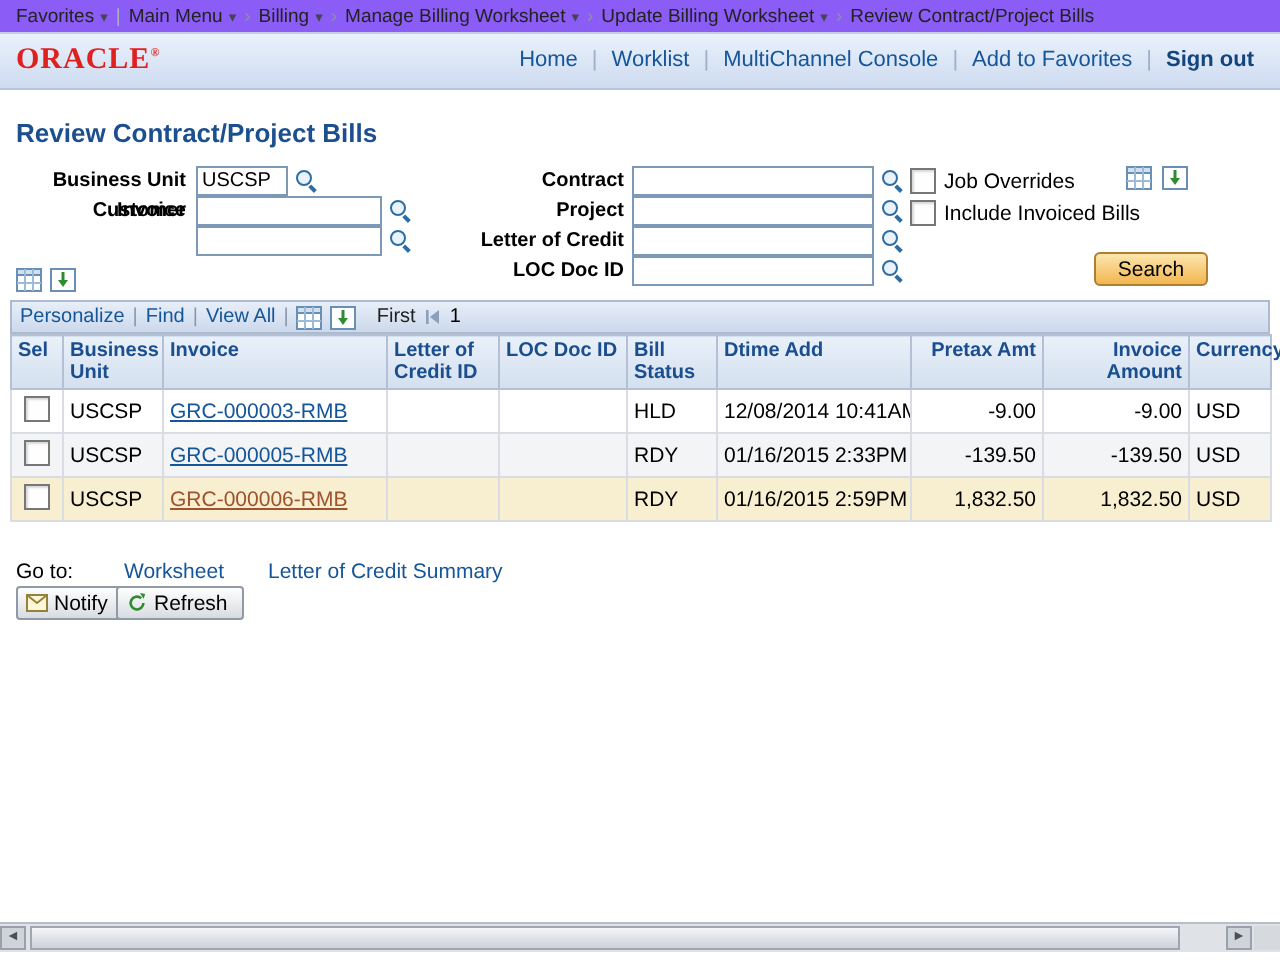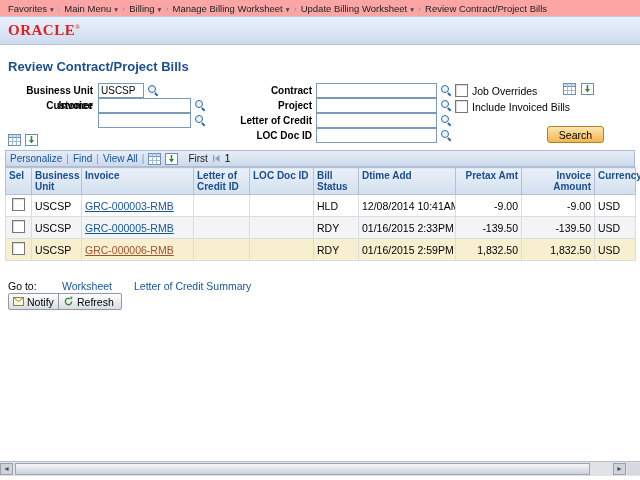--- a/index.html
+++ b/index.html
@@ -1,21 +1,21 @@
 <!DOCTYPE html>
 <html><head>
 <meta charset="utf-8">
 <style>
   html,body{margin:0;padding:0;background:#fff;}
   .screen{position:relative;width:640px;height:480px;overflow:hidden;background:#fff;
           font-family:"Liberation Sans",sans-serif;font-size:10.5px;color:#000;}
   a{color:#15559a;cursor:pointer;text-decoration:none;}
 
   
-  .crumbbar{position:absolute;top:0;left:0;width:640px;height:17px;background:#fca5a5;
+  .crumbbar{position:absolute;top:0;left:0;width:640px;height:17px;background:#8b5cf6;
             border-bottom:1px solid #c3cde0;line-height:17px;font-size:9.5px;color:#333;
             padding-left:8px;box-sizing:border-box;white-space:nowrap;overflow:hidden;}
   .crumb{cursor:pointer;color:#222;}
   .caret{display:inline-block;margin-left:3px;color:#445;font-size:7.5px;}
   .caret::after{content:"▾";}
   .crumb-sep{color:#8a93a6;margin:0 4px;font-size:9.5px;}
   .crumb-sep::before{content:"›";}
   .crumb-sep.bar::before{content:"|";color:#aab3c4;}
 
   
@@ -100,20 +100,23 @@
 <body>
 
 <div class="screen">
 
   <div class="crumbbar">
     <span class="crumb"><span>Favorites</span><span class="caret"></span></span><span class="crumb-sep bar"></span><span class="crumb"><span>Main Menu</span><span class="caret"></span></span><span class="crumb-sep"></span><span class="crumb"><span>Billing</span><span class="caret"></span></span><span class="crumb-sep"></span><span class="crumb"><span>Manage Billing Worksheet</span><span class="caret"></span></span><span class="crumb-sep"></span><span class="crumb"><span>Update Billing Worksheet</span><span class="caret"></span></span><span class="crumb-sep"></span><span class="crumb"><span>Review Contract/Project Bills</span></span>
   </div>
 
   <div class="oraclebar">
     <span class="logo">ORACLE</span>
+    <span class="headerlinks">
+      <a>Home</a><span class="hl-sep"></span><a>Worklist</a><span class="hl-sep"></span><a>MultiChannel Console</a><span class="hl-sep"></span><a>Add to Favorites</a><span class="hl-sep"></span><a class="signout">Sign out</a>
+    </span>
   </div>
 
 
   <div class="title">Review Contract/Project Bills</div>
 
   <div class="lbl" style="left:0;top:84px;width:93px;">Business Unit</div>
   <input class="inp" style="left: 98px; top: 83px; width: 46px;" value="USCSP">
   <span class="mag" style="left:147px;top:84px;"></span>
 
   <div class="lbl" style="left:0;top:99px;width:93px;">Invoice</div>

